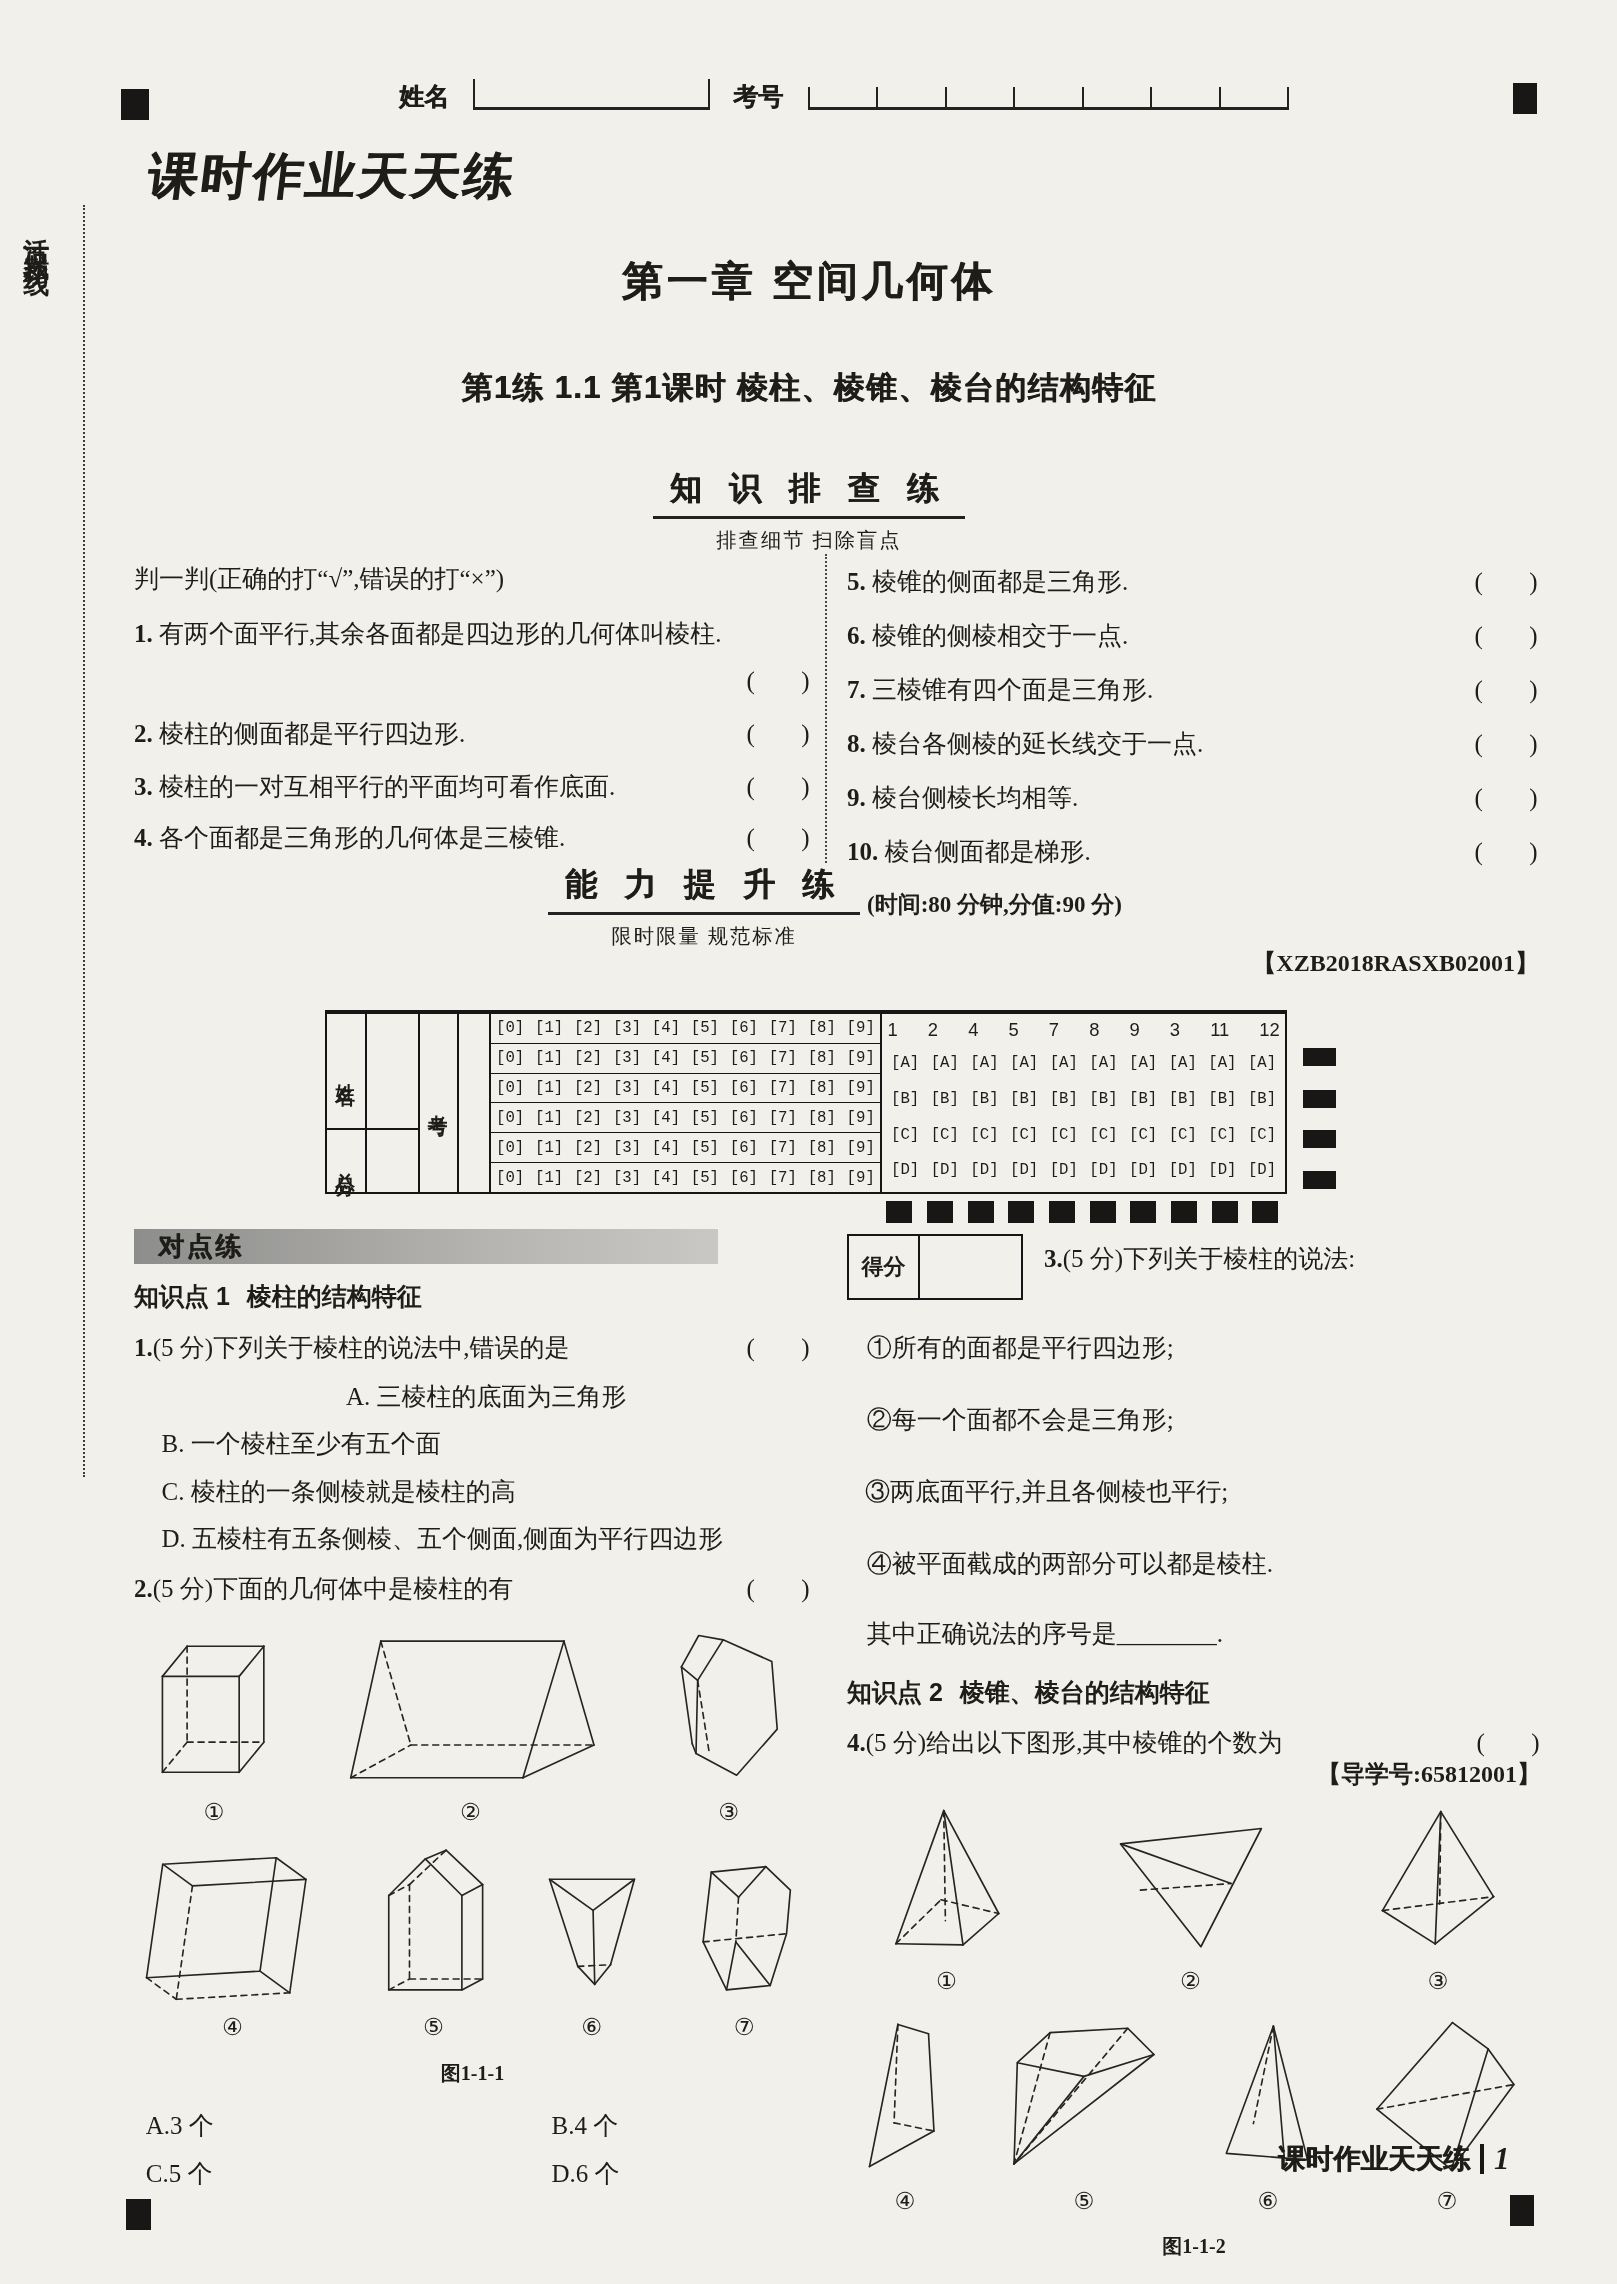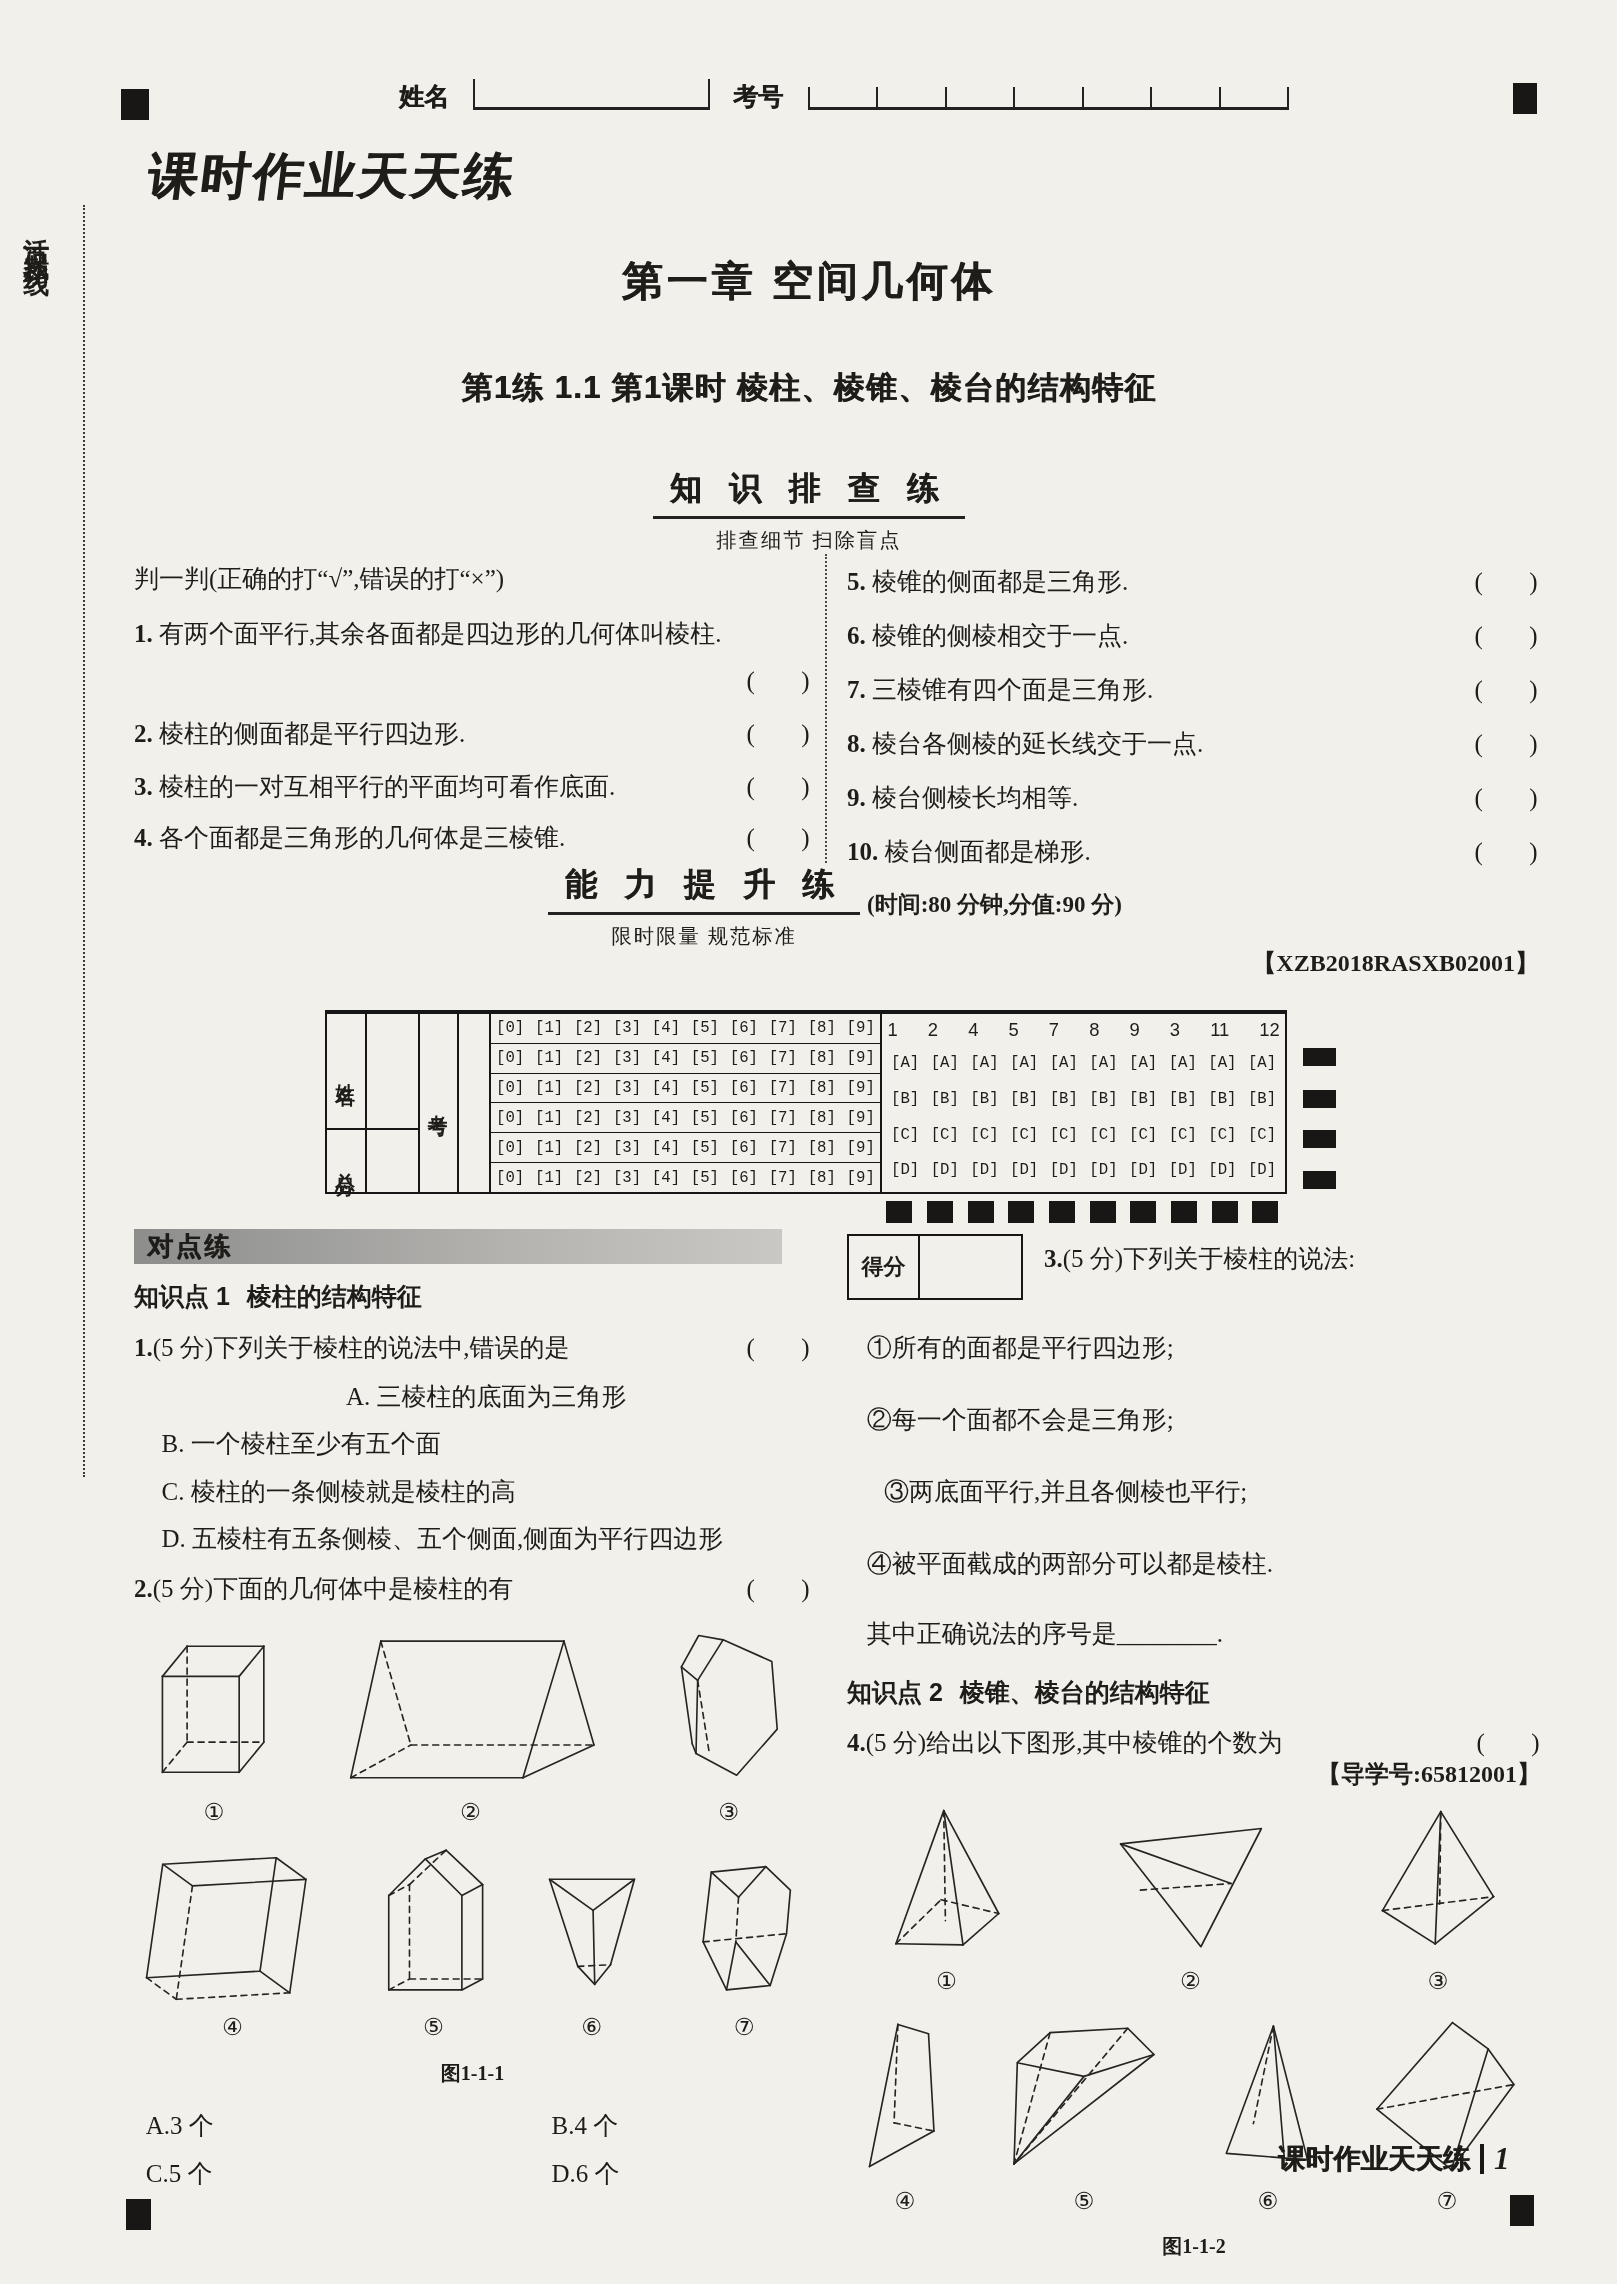--- a/index.html
+++ b/index.html
@@ -58,23 +58,23 @@
         font-family:"Liberation Mono","DejaVu Sans Mono",monospace;font-size:15.7px;
         white-space:pre;word-spacing:1.3px;}
   .drow:last-child{border-bottom:none;}
   .opts{flex:1;display:flex;flex-direction:column;padding:1.3px 5.2px 3.9px 5.2px;}
   .numrow{height:30px;display:flex;align-items:center;justify-content:center;
           font-family:"Liberation Sans",sans-serif;font-size:18.4px;white-space:pre;word-spacing:25px;}
   .orow{flex:1;display:flex;align-items:center;justify-content:center;
         font-family:"Liberation Mono","DejaVu Sans Mono",monospace;font-size:15.7px;
         white-space:pre;word-spacing:2px;}
   
-  .banner{position:absolute;left:134px;top:1229px;width:648px;height:35px;
+  .banner{position:absolute;left:134px;top:1229px;width:584px;height:35px;
           background:linear-gradient(90deg,#8d8d8b 0%,#b5b4b1 60%,#c9c8c4 100%);
-          display:flex;align-items:center;padding-left:13px;box-sizing:border-box;
+          display:flex;align-items:center;padding-left:24px;box-sizing:border-box;
           font-size:26px;letter-spacing:2.6px;}
   .pcol{position:absolute;font-size:25px;line-height:1.32;}
   .kp{font-family:"Liberation Sans","DejaVu Sans",sans-serif;font-weight:bold;font-size:25px;}
   .kp .kp-t{margin-left:17px;}
   .qline{display:flex;justify-content:space-between;align-items:flex-start;}
   .qno{font-weight:bold;}
   .opt-line{margin-left:27.5px;}
   .figrow{display:flex;justify-content:space-between;align-items:flex-end;}
   .fig{display:flex;flex-direction:column;align-items:center;}
   .figlab{font-family:"DejaVu Sans",sans-serif;font-size:23.6px;margin-top:10.5px;}
@@ -381,21 +381,21 @@
       <div class="score">
         <div class="score-l">得分</div>
         <div class="score-r"></div>
       </div>
       <div class="q3text">
         <span class="qno">3.</span><span>(5 分)下列关于棱柱的说法:</span>
       </div>
     </div>
     <div style="margin-top:31px;margin-left:19.7px;">①所有的面都是平行四边形;</div>
     <div style="margin-top:39px;margin-left:19.7px;">②每一个面都不会是三角形;</div>
-    <div style="margin-top:39px;margin-left:37px;">③两底面平行,并且各侧棱也平行;</div>
+    <div style="margin-top:39px;margin-left:18px;">③两底面平行,并且各侧棱也平行;</div>
     <div style="margin-top:39px;margin-left:19.7px;">④被平面截成的两部分可以都是棱柱.</div>
     <div style="margin-top:37px;margin-left:19.7px;">其中正确说法的序号是________.</div>
     <div class="kp" style="margin-top:26px;">
       <span>知识点 2</span><span class="kp-t">棱锥、棱台的结构特征</span>
     </div>
     <div class="qline" style="margin-top:17px;">
       <span><span class="qno">4.</span><span>(5 分)给出以下图形,其中棱锥的个数为</span></span>
       <span class="paren">(      )</span>
     </div>
     <div class="guide">【导学号:65812001】</div>

